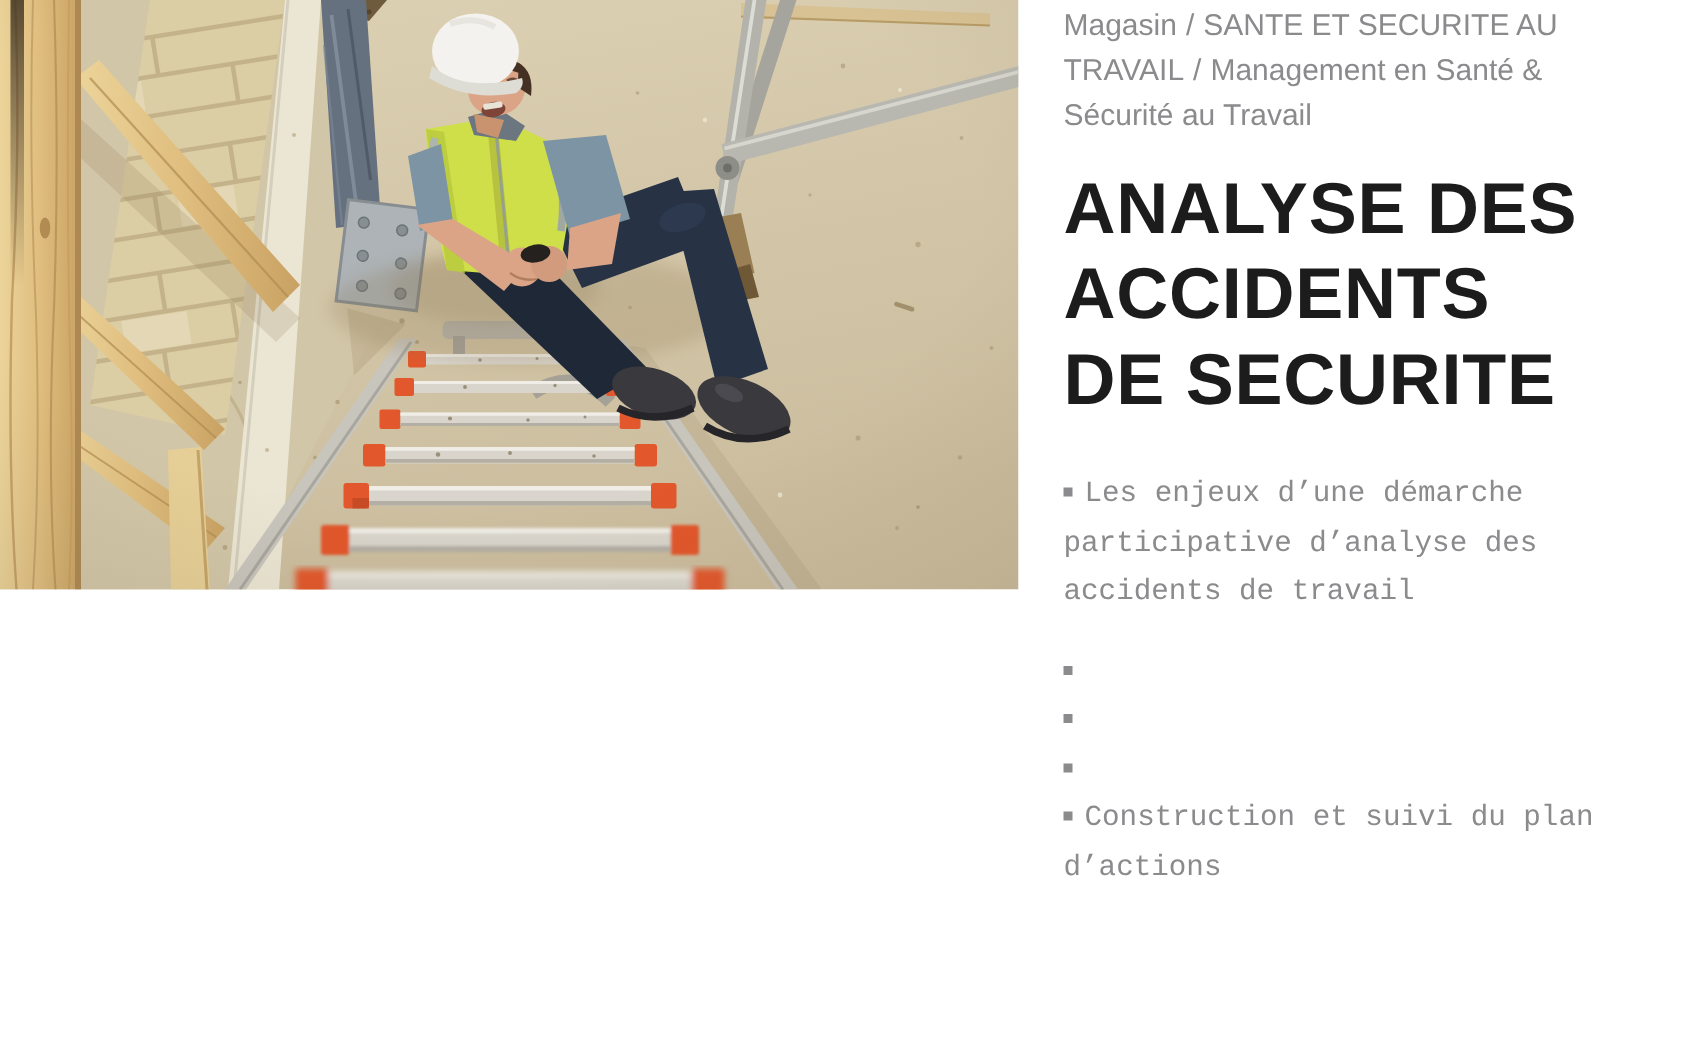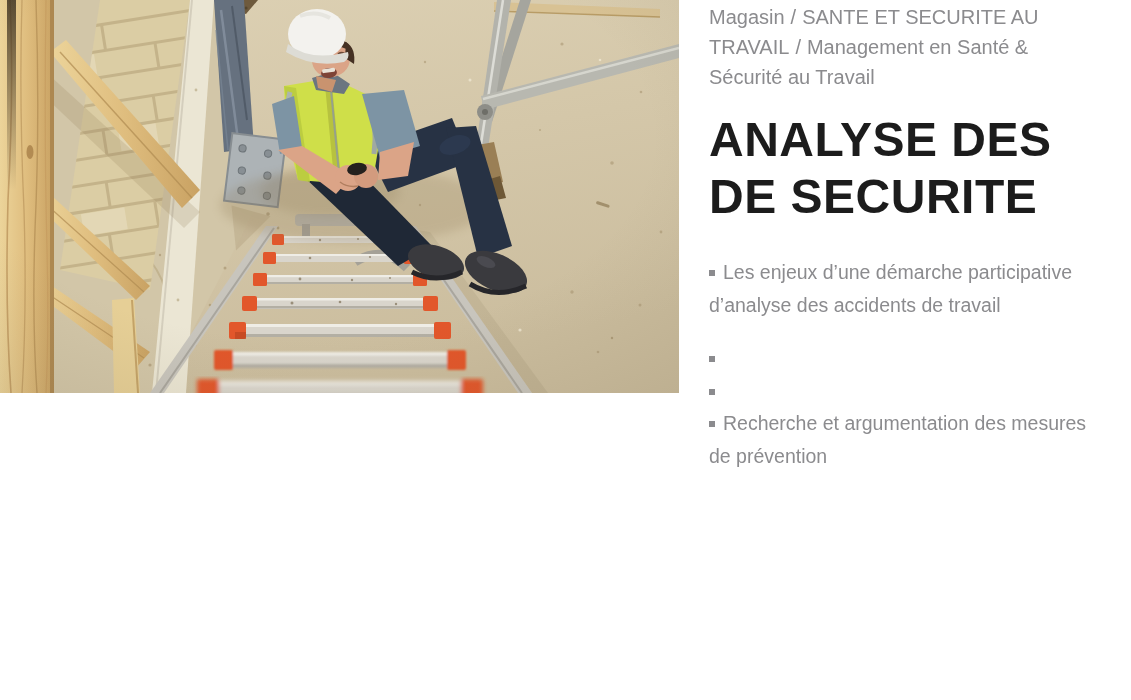--- a/index.html
+++ b/index.html
@@ -16,21 +16,21 @@
   }
   .photo{position:absolute;left:0;top:0;width:679px;height:393px;overflow:hidden;}
   .photo svg{display:block;}
   .content{position:absolute;left:709px;top:2px;width:400px;}
   .breadcrumb{width:352px;font-size:20px;line-height:30px;color:var(--text_gray);}
   .breadcrumb .sep{margin:0 6px;}
   .crumb{cursor:pointer;text-align:center;}
   h1.title{margin:19px 0 0 0;padding:0;font-size:48px;line-height:57px;font-weight:700;
     letter-spacing:.5px;color:var(--title_black);}
   .bullets{margin-top:31px;font-size:19.5px;line-height:32.5px;color:var(--text_gray);}
-  .bullet-item{margin:0;}
+  .bullet-item{margin:0;font-family:Liberation Mono, monospace;}
   .bullet-item.gap-after{margin-bottom:21px;}
   .sq{display:inline-block;width:6px;height:6px;background:var(--text_gray);
     margin-right:8px;vertical-align:3px;}
 </style>
 </head>
 <body>
 
 <div class="photo">
 <svg width="679" height="393" viewBox="0 0 679 393" xmlns="http://www.w3.org/2000/svg">
   <defs>
@@ -345,22 +345,24 @@
 </svg>
 </div>
 
 <div class="content">
   <nav class="breadcrumb">
     <span class="crumb">Magasin</span><span class="sep">/</span><span class="crumb">SANTE ET SECURITE AU TRAVAIL</span><span class="sep">/</span><span class="crumb">Management en Santé &amp; Sécurité au Travail</span>
   </nav>
 
   <h1 class="title">
     <div>ANALYSE DES</div>
+    <div>ACCIDENTS</div>
     <div>DE SECURITE</div>
   </h1>
 
   <div class="bullets">
     <p class="bullet-item gap-after"><span class="sq"></span><span>Les enjeux d’une démarche participative d’analyse des accidents de travail</span></p>
     <p class="bullet-item"><span class="sq"></span></p>
     <p class="bullet-item"><span class="sq"></span></p>
-    <p class="bullet-item"><span class="sq"></span><span>Recherche et argumentation des mesures de prévention</span></p>
+    <p class="bullet-item"><span class="sq"></span></p>
+    <p class="bullet-item"><span class="sq"></span><span>Construction et suivi du plan d’actions</span></p>
   </div>
 </div>
 
 </body></html>

